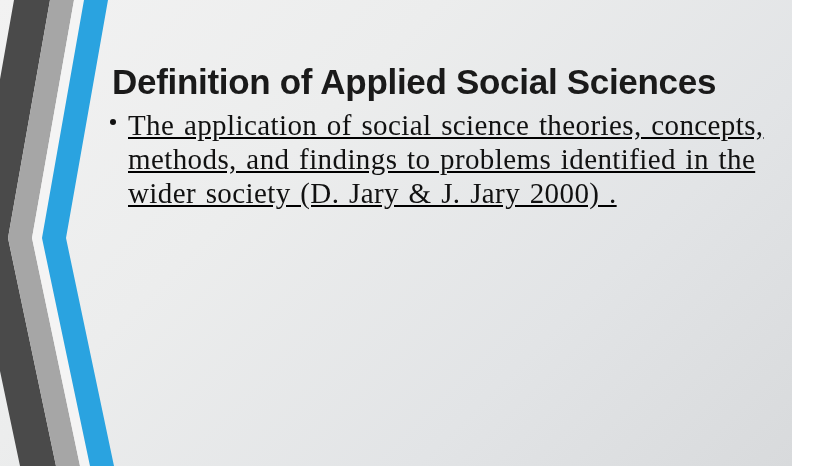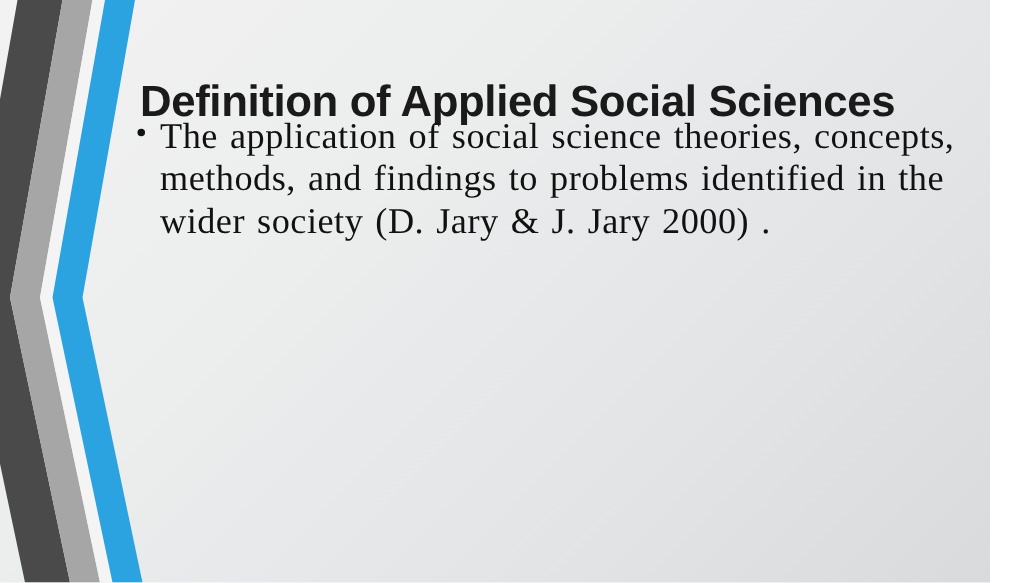--- a/index.html
+++ b/index.html
@@ -51,22 +51,23 @@
     font-size: 35px;
     line-height: 40px;
     color: #1a1a1a;
     letter-spacing: -0.3px;
     white-space: nowrap;
   }
 
   .bullets {
     position: absolute;
     left: 0px;
-    top: 92px;
+    top: 108px;
     width: 716px;
+    text-decoration: underline;
   }
 
   .bullet {
     position: relative;
     padding-left: 24px;
     margin-bottom: 8px;
     font-family: "Liberation Serif", serif;
     font-size: 29px;
     line-height: 34px;
     color: #111111;

